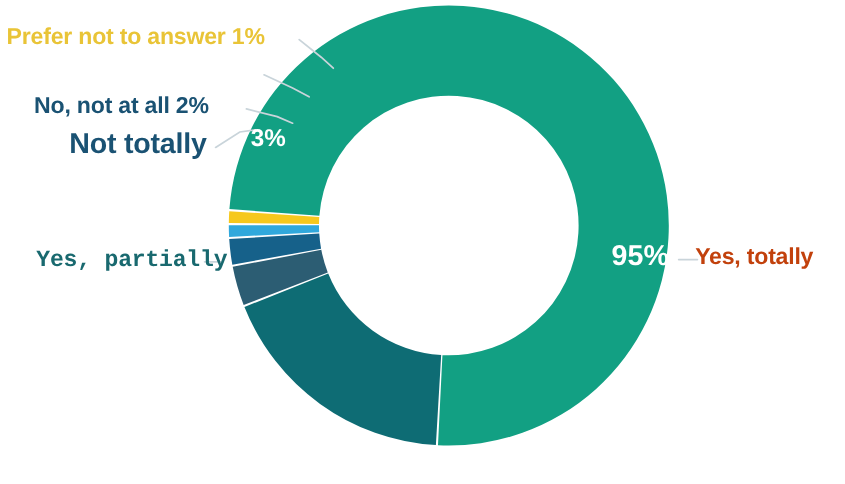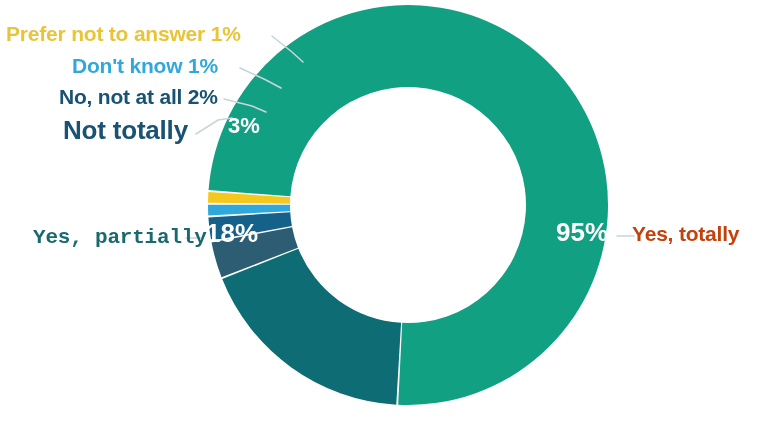--- a/index.html
+++ b/index.html
@@ -117,23 +117,21 @@
       <polyline points="272,36 292,52 303,62"></polyline>
       <polyline points="240,68 266,80 281,88"></polyline>
       <polyline points="224,99 252,106 266,112"></polyline>
       <polyline points="196,134 218,120 232,118"></polyline>
       <line x1="186" y1="238" x2="203" y2="238"></line>
       <line x1="617" y1="236" x2="634" y2="236"></line>
     </g>
   </svg>
 
   <div class="lbl lbl-prefer" style="color: rgb(233, 196, 55);">Prefer not to answer 1%</div>
-  <div class="lbl lbl-dontknow" style="color: rgb(48, 168, 220);">Don't know 1%</div>
-  <div class="lbl lbl-notatall" style="color: rgb(26, 82, 115); margin-left: 28px;">No, not at all 2%</div>
+  <div class="lbl lbl-notatall" style="color: rgb(26, 82, 115);">No, not at all 2%</div>
   <div class="lbl lbl-nottotally" style="color: rgb(26, 82, 115);">Not totally</div>
   <div class="lbl lbl-yespartially" style="color: rgb(25, 105, 111);">Yes, partially</div>
   <div class="lbl lbl-yestotally" style="color: #c2410c;">Yes, totally</div>
 
   <div class="pct pct-74" style="color: rgb(255, 255, 255);">95%</div>
-  <div class="pct pct-18" style="color: rgb(255, 255, 255);">18%</div>
   <div class="pct pct-3" style="color: rgb(255, 255, 255);">3%</div>
 
 </div>
 
 </body></html>

